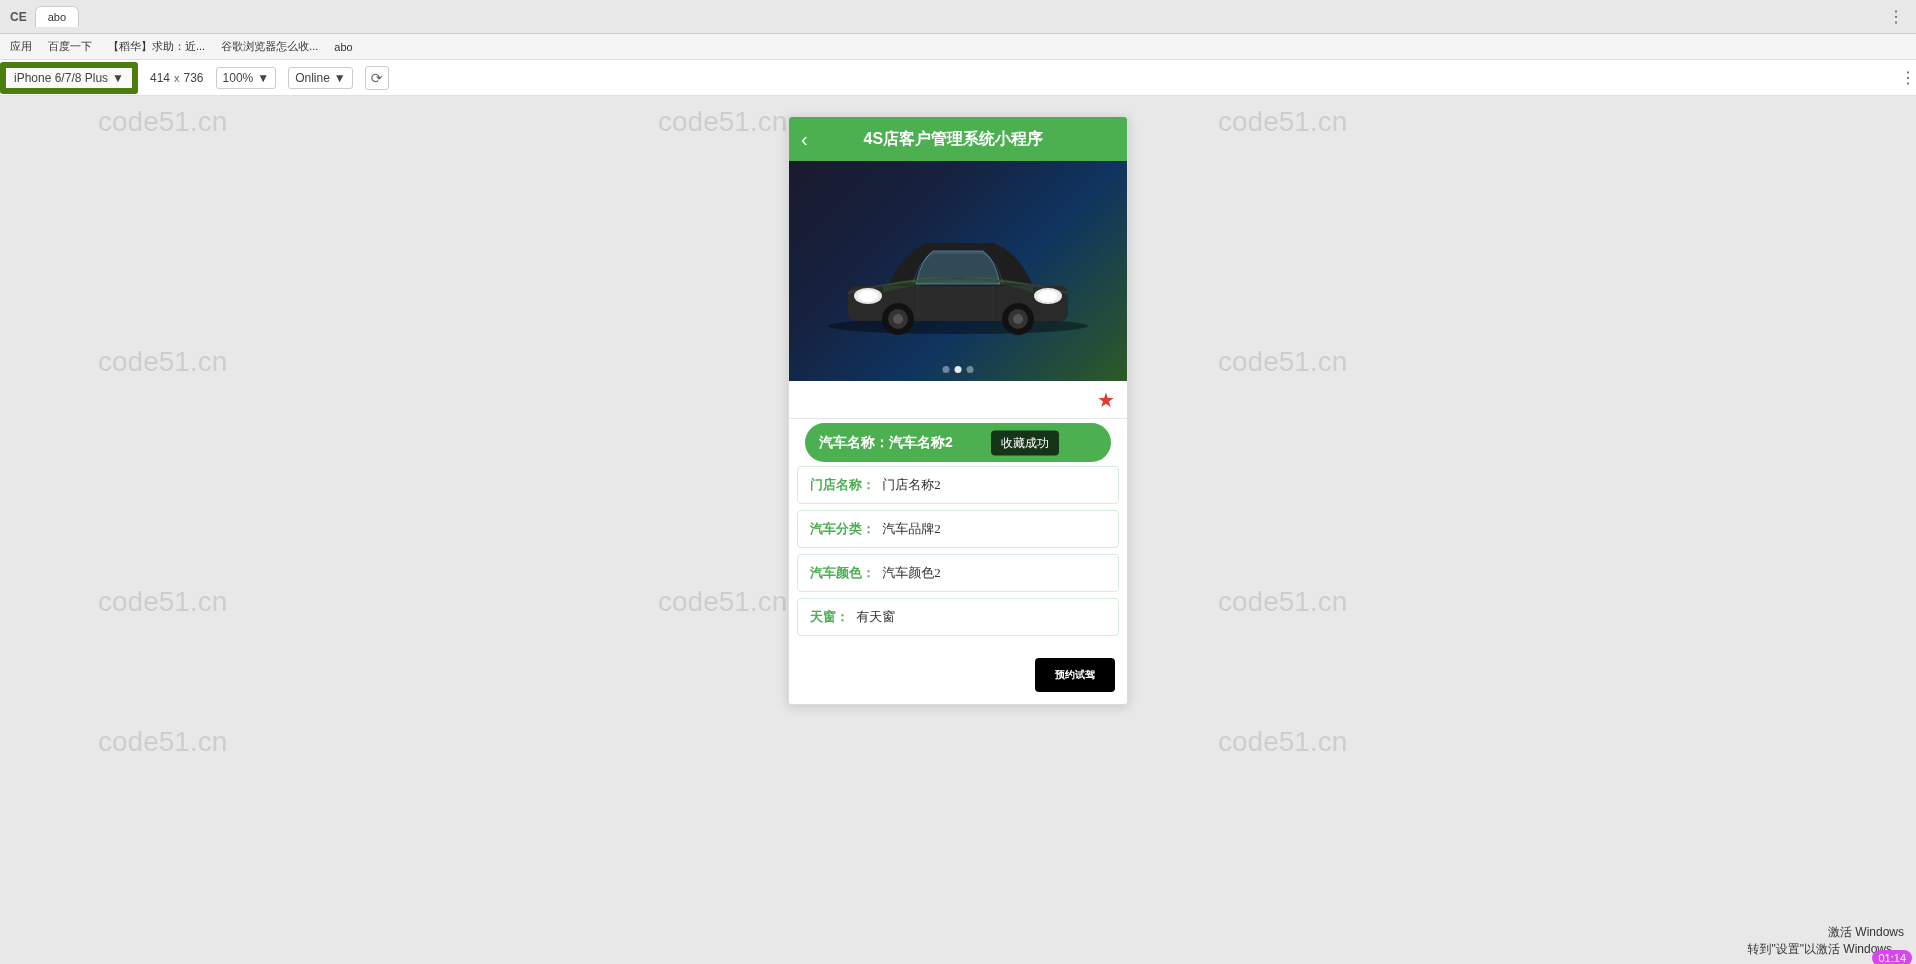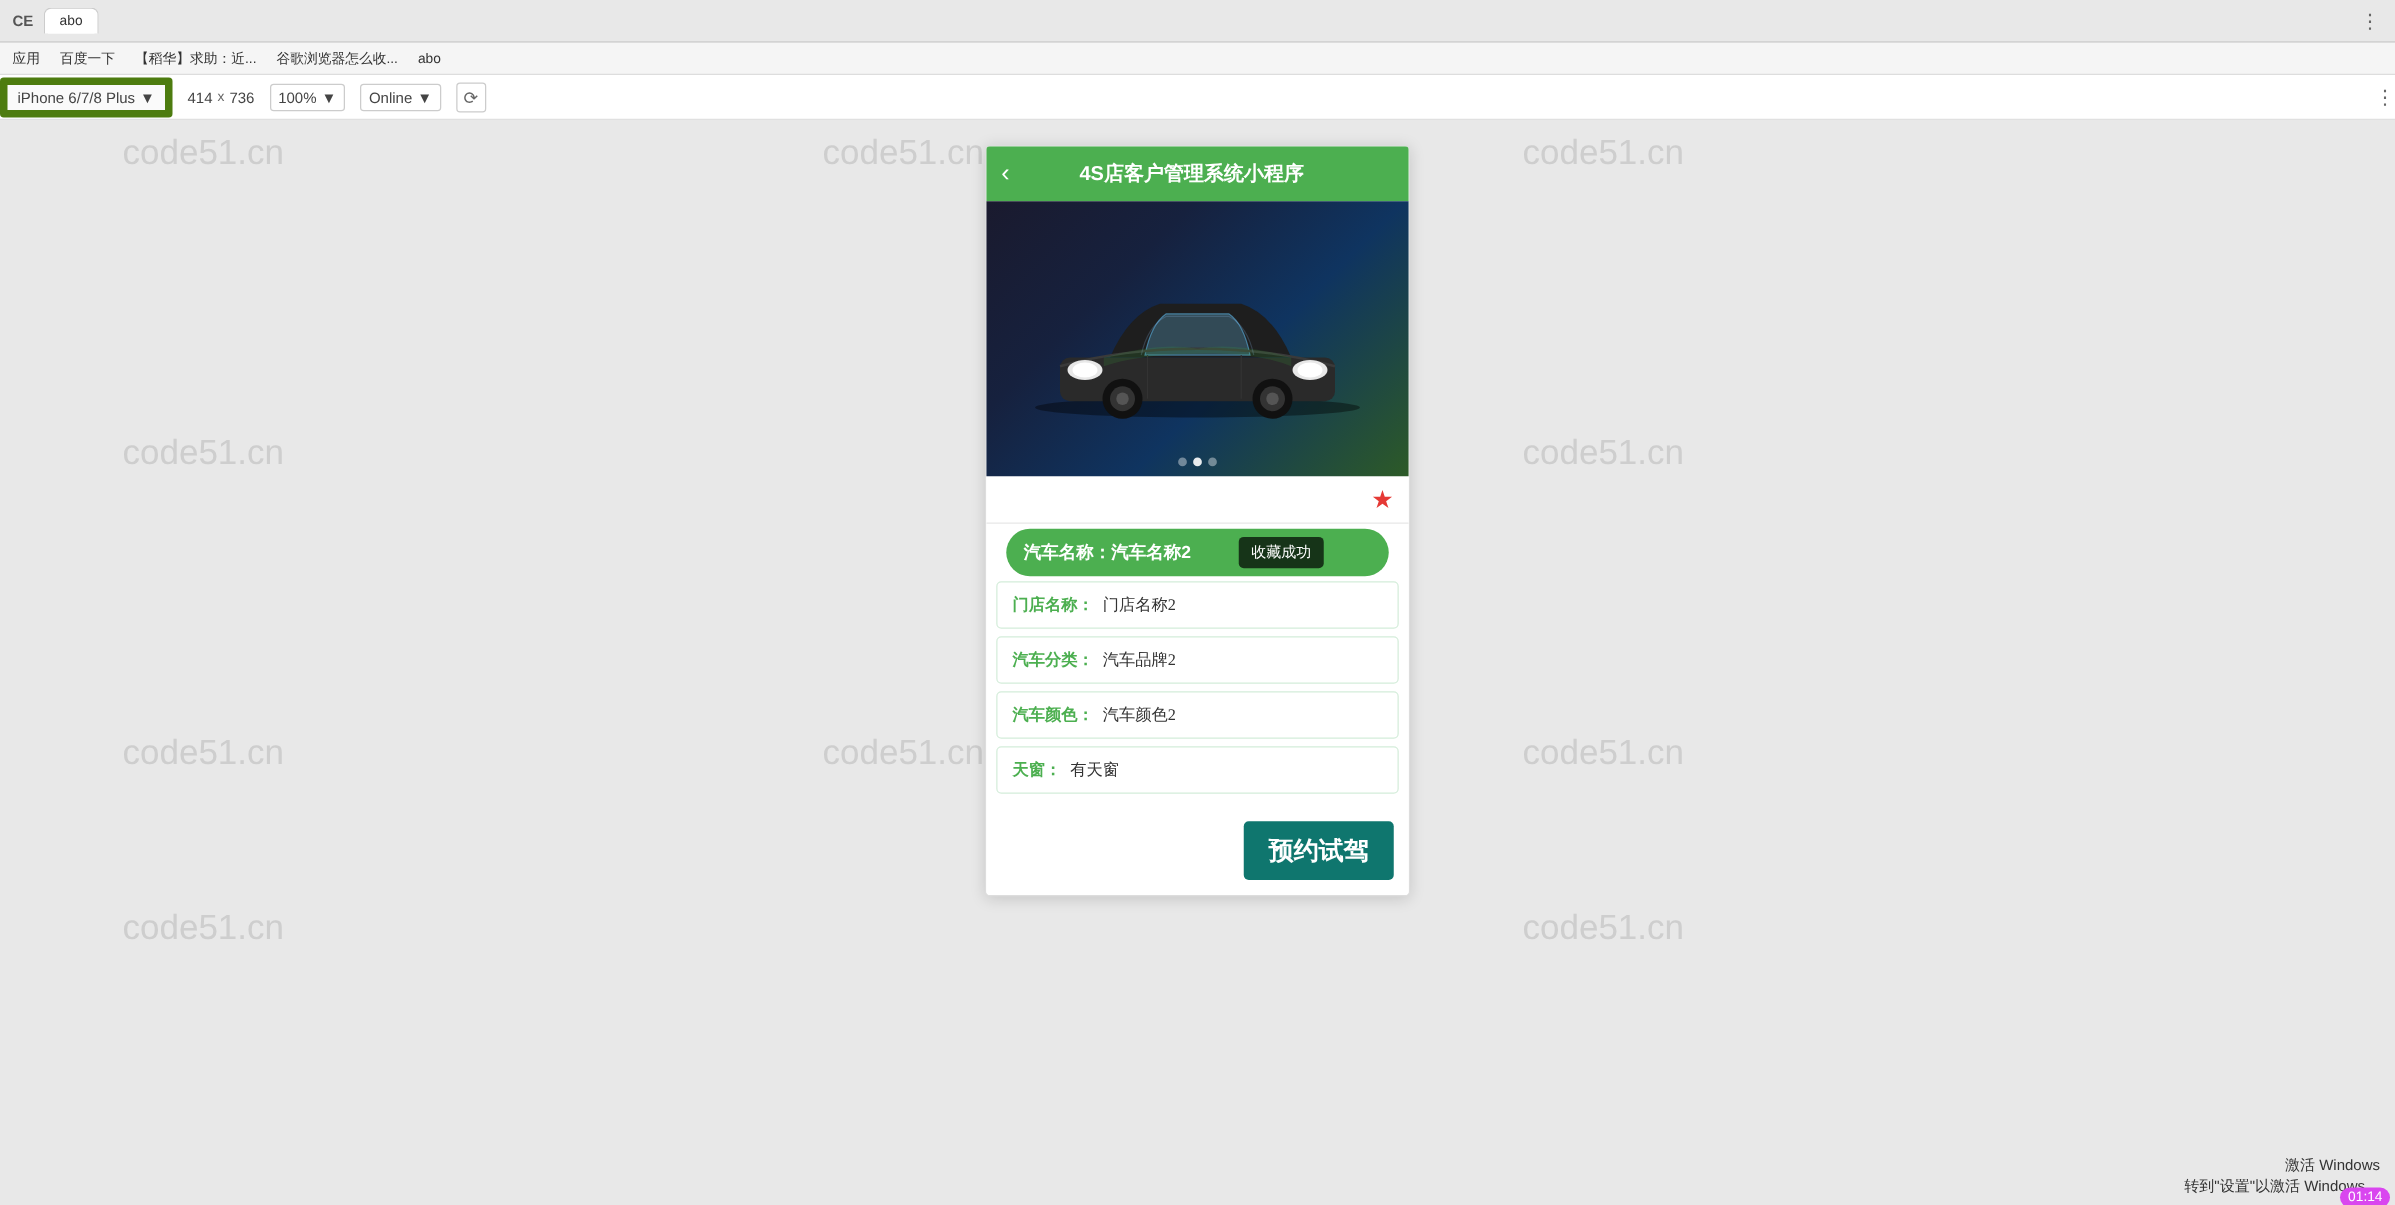--- a/index.html
+++ b/index.html
@@ -329,26 +329,26 @@
     }
 
     
     .button-area {
       padding: 8px 12px 12px 12px;
       display: flex;
       justify-content: flex-end;
     }
 
     .book-btn {
-      background: #0f766e;
+      background: #000000;
       color: #fff;
       border: none;
       border-radius: 4px;
       padding: 10px 20px;
-      font-size: 20px;
+      font-size: 10px;
       cursor: pointer;
       font-weight: bold;
     }
 
     
     .win-activate {
       position: absolute;
       bottom: 12px;
       right: 12px;
       font-size: 12px;

